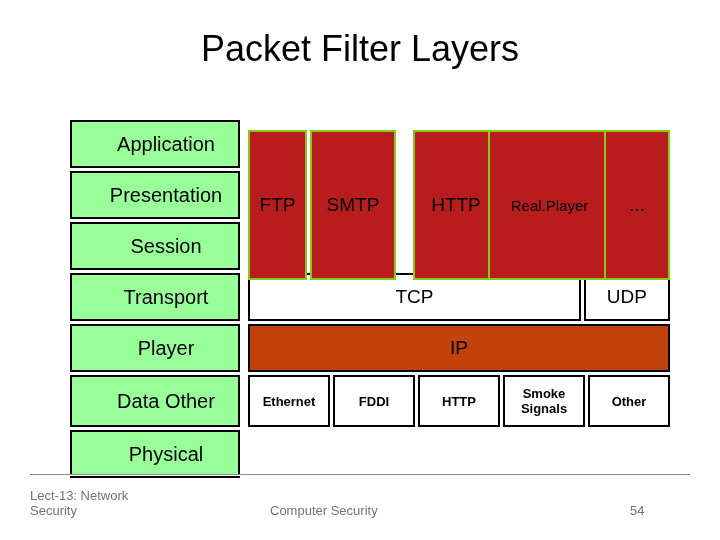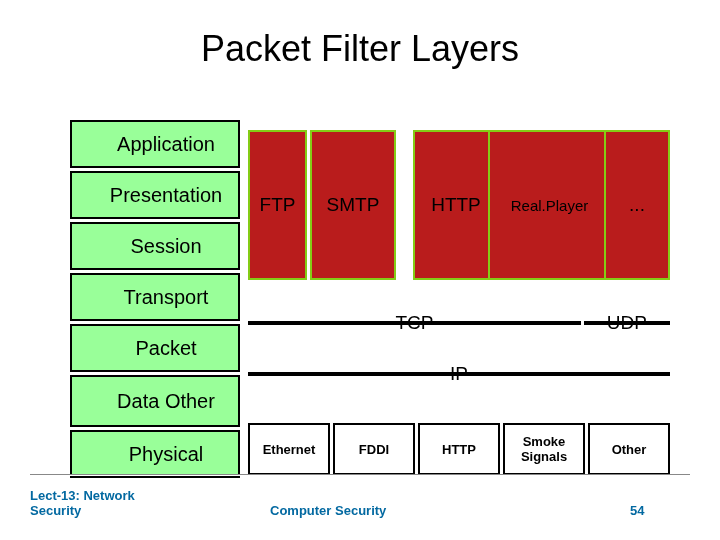--- a/index.html
+++ b/index.html
@@ -49,40 +49,38 @@
     gap: 3px;
   }
   .cell {
     border: 2px solid #000;
     display: flex;
     align-items: center;
     justify-content: center;
     font-family: Verdana, Geneva, sans-serif;
     font-size: 19px;
     background: #fff;
-    margin-top: 48px;
   }
   .cell.smaller { font-size: 13px; }
   .r-trans .tcp { flex: 4; }
   .r-trans .udp { flex: 1; }
-  .r-net .ip { flex: 1; background: #e5e5e5; }
+  .r-net .ip { flex: 1; background: #c2410c; }
   .r-link .dl { flex: 1; height: 52px; text-align: center; font-weight: bold; }
   .dlrow { height: 52px; }
   .footer {
     position: absolute;
     bottom: 22px;
     left: 30px;
     right: 30px;
     display: flex;
     justify-content: space-between;
     align-items: flex-end;
     font-family: Verdana, Geneva, sans-serif;
     font-size: 13px;
-    color: #0369a1;
-    font-weight: bold;
+    color: #737373;
   }
   .footer-left { width: 160px; }
   .footer-center { flex: 1; display:flex; justify-content:flex-start; padding-left:80px; }
   .footer-right { width: 60px; text-align: left; }
   .hr {
     position: absolute;
     bottom: 64px;
     left: 30px;
     right: 30px;
     height: 2px;
@@ -121,21 +119,21 @@
 
   <div class="row">
     <div class="leftcol">Transport</div>
     <div class="right r-trans">
       <div class="cell tcp">TCP</div>
       <div class="cell udp">UDP</div>
     </div>
   </div>
 
   <div class="row">
-    <div class="leftcol">Packet</div>
+    <div class="leftcol">Player</div>
     <div class="right r-net">
       <div class="cell ip">IP</div>
     </div>
   </div>
 
   <div class="row dlrow">
     <div class="leftcol" style="height:52px">Data Other</div>
     <div class="right r-link">
       <div class="cell dl smaller">Ethernet</div>
       <div class="cell dl smaller">FDDI</div>

